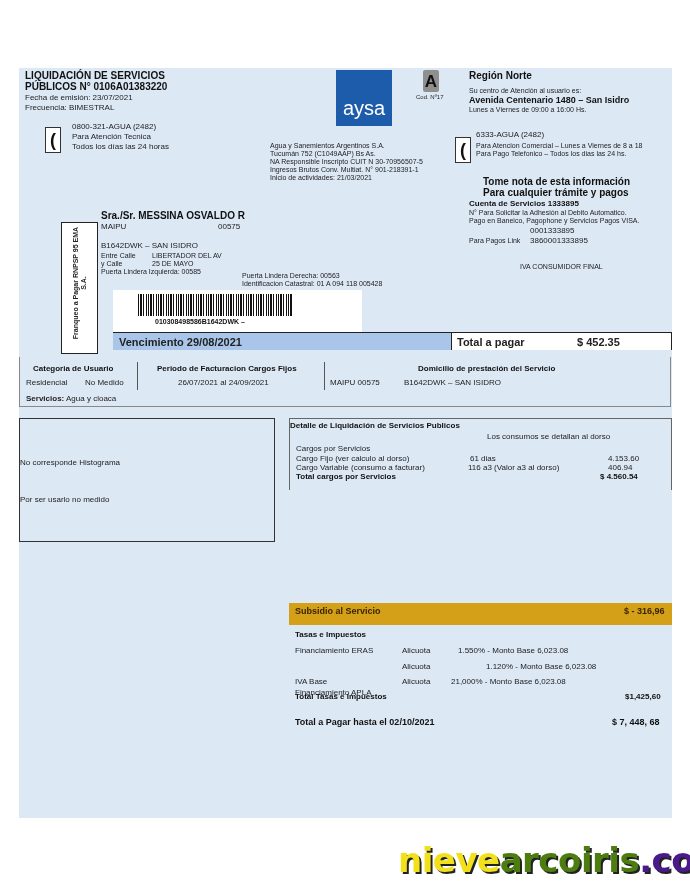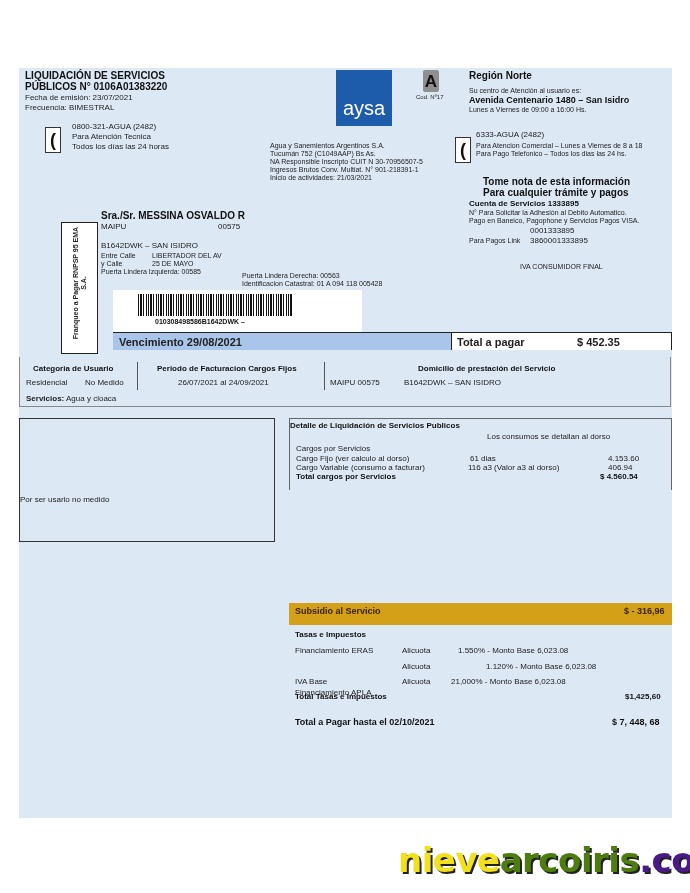--- a/index.html
+++ b/index.html
@@ -117,20 +117,21 @@
 <div class="abs t8" style="left:26px;top:378px;">Residencial</div>
 <div class="abs t8" style="left:85px;top:378px;">No Medido</div>
 <div class="abs t8" style="left:26px;top:394px;"><b>Servicios:</b> <span>Agua y cloaca</span></div>
 <div class="abs b t8" style="left:150px;top:364px;margin-left:7px;">Periodo de Facturacion Cargos Fijos</div>
 <div class="abs t8" style="left:178px;top:378px;">26/07/2021 al 24/09/2021</div>
 <div class="abs b t8" style="left:418px;top:364px;">Domicilio de prestación del Servicio</div>
 <div class="abs t8" style="left:330px;top:378px;">MAIPU 00575</div>
 <div class="abs t8" style="left:404px;top:378px;">B1642DWK – SAN ISIDRO</div>
 
 <div class="histo">
+  <div class="abs t8 center" style="left:0;top:39px;width:100%;">No corresponde Histograma</div>
   <div class="abs t8 center" style="left:0;top:76px;width:100%;">Por ser usarlo no medido</div>
 </div>
 
 <div class="detalle">
   <div class="abs b t8 center" style="left:0;top:2px;width:100%;">Detalle de Liquidación de Servicios Publicos</div>
   <div class="abs t8" style="left:197px;top:13px;">Los consumos se detallan al dorso</div>
   <div class="abs t8" style="left:6px;top:25px;">Cargos por Servicios</div>
   <div class="abs t8" style="left:6px;top:35px;">Cargo Fijo (ver calculo al dorso)</div>
   <div class="abs t8" style="left:180px;top:35px;">61 dias</div>
   <div class="abs t8" style="left:318px;top:35px;">4.153.60</div>

